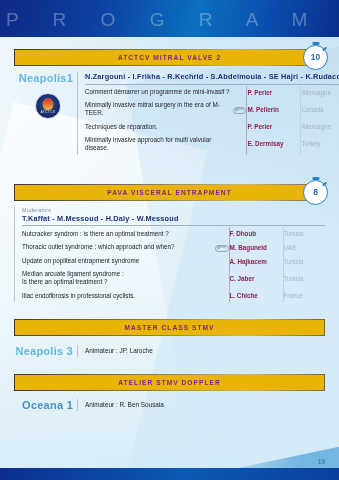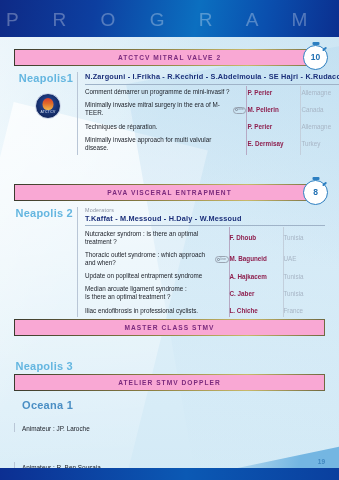--- a/index.html
+++ b/index.html
@@ -52,21 +52,21 @@
     font-weight: 400;
     white-space: nowrap;
   }
 
   
   .block { position: absolute; left: 14px; width: 311px; }
 
   .block-head {
     position: relative;
     height: 17px;
-    background: #f9a8d4;
+    background: #eab308;
     border: 1.4px solid #6a6436;
     border-image: linear-gradient(90deg, #3b3a2e, #8d8144 45%, #c8b96a 75%, #6f6840) 1;
     display: flex;
     align-items: center;
     justify-content: center;
   }
   .block-title {
     font-size: 6.6px;
     letter-spacing: 1.05px;
     color: #7b2a7e;
@@ -317,23 +317,20 @@
 </div>
 
 <div class="block" style="top:184px;">
   <div class="block-head">
     <div class="block-title">PAVA VISCERAL ENTRAPMENT</div>
     <div class="clock">
       <span class="clock-num">8</span>
     </div>
   </div>
   <div class="block-body">
-    <div class="room-col">
-      <div class="room-label">Neapolis 2</div>
-    </div>
     <div class="content-col">
       <div class="mods-kicker">Moderators</div>
       <div class="mods">T.Kaffat - M.Messoud - H.Daly - W.Messoud</div>
       <table class="talks">
         <tbody>
             <tr>
               <td class="td-title">Nutcracker syndrom : is there an optimal treatment ?</td>
               <td class="td-badge"></td>
               <td class="td-speaker">F. Dhoub</td>
               <td class="td-country">Tunisia</td>
@@ -365,35 +362,35 @@
           </tbody>
       </table>
     </div>
   </div>
 </div>
 
 <div class="block" style="top:319px;">
   <div class="block-head">
     <div class="block-title">MASTER CLASS STMV</div>
   </div>
-  <div class="block-body" style="padding-top:24px;flex-direction:column;">
+  <div class="block-body" style="padding-top:9px;">
     <div class="room-col">
       <div class="room-label">Neapolis 3</div>
     </div>
     <div class="content-col">
       <div class="anim-row">Animateur : JP. Laroche</div>
     </div>
   </div>
 </div>
 
 <div class="block" style="top:374px;">
   <div class="block-head">
     <div class="block-title">ATELIER STMV DOPPLER</div>
   </div>
-  <div class="block-body" style="padding-top:8px;flex-direction:column;">
+  <div class="block-body" style="padding-top:8px;">
     <div class="room-col">
       <div class="room-label dark">Oceana 1</div>
     </div>
     <div class="content-col">
       <div class="anim-row">Animateur : R. Ben Sousaia</div>
     </div>
   </div>
 </div>
 
 <div class="footer-wedge"></div>

